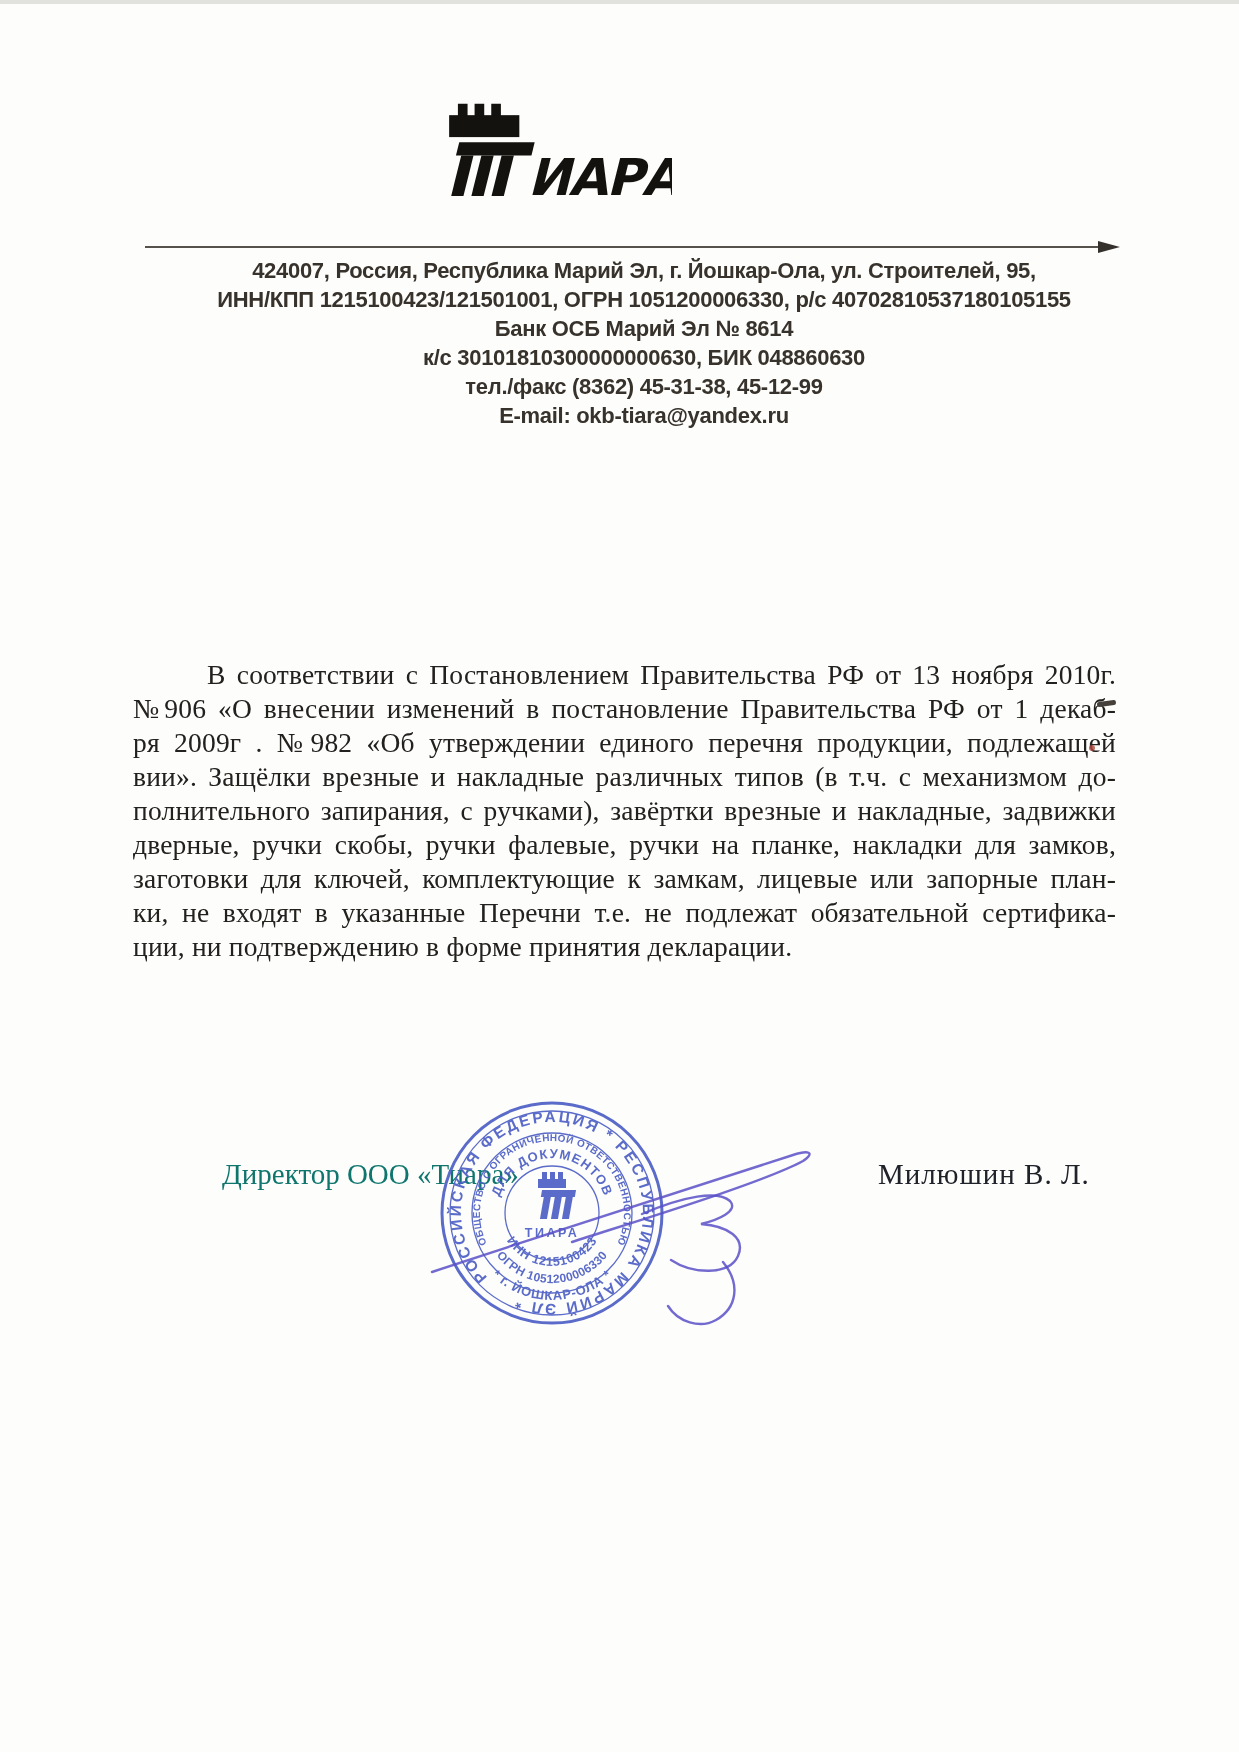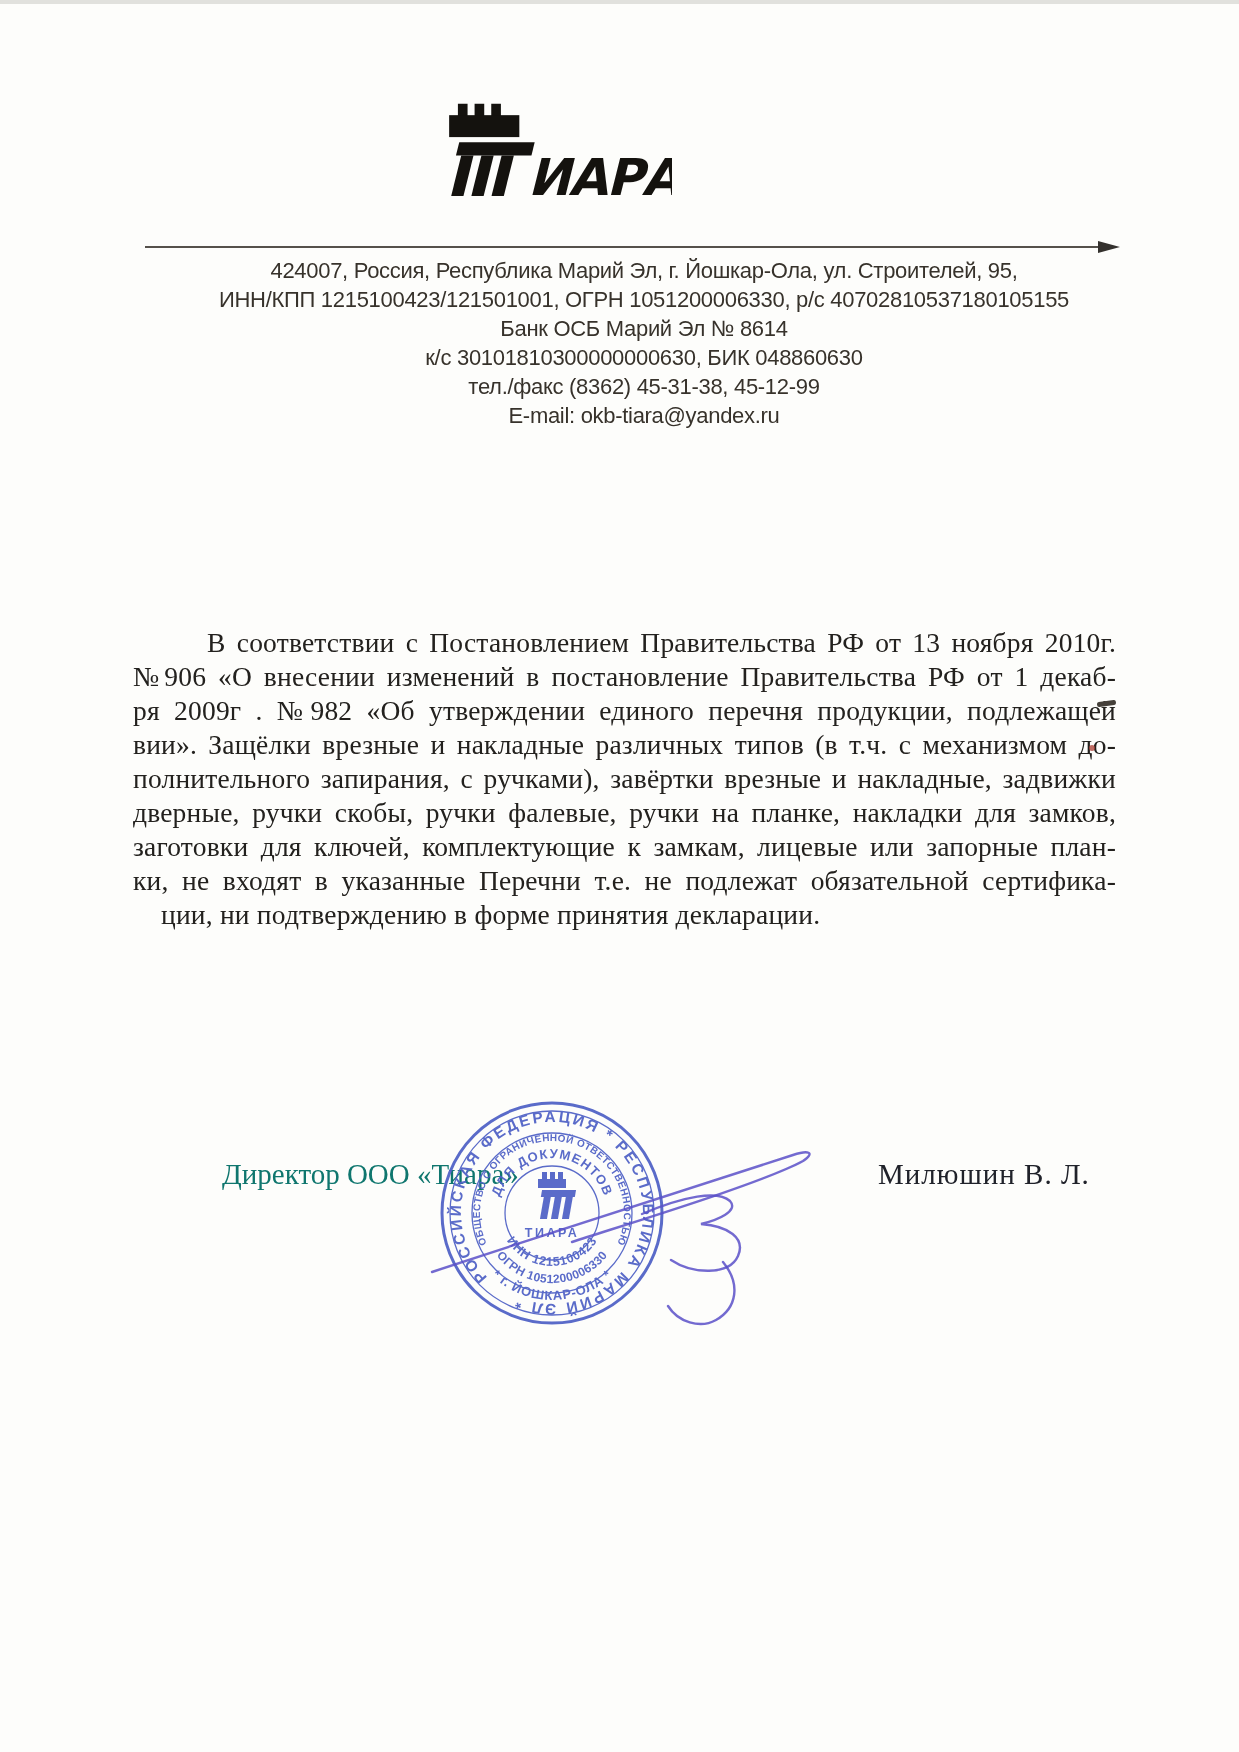--- a/index.html
+++ b/index.html
@@ -16,32 +16,32 @@
 
   
   .rule { position:absolute; left:145px; top:246px; width:962px; height:2px; background:#55514b; }
   .rule-arrow {
     position:absolute; left:1098px; top:241px; width:0; height:0;
     border-top:6px solid transparent; border-bottom:6px solid transparent;
     border-left:22px solid #34312d;
   }
   .letterhead {
     position:absolute; left:120px; right:71px; top:256px; text-align:center;
-    font-family:"Liberation Sans", sans-serif; font-weight:normal;
+    font-family:"Liberation Sans", sans-serif; font-weight:bold;
     font-size:22px; line-height:29px; color:#37322b; letter-spacing:-0.3px;
   }
 
   
   .body-text {
-    position:absolute; left:133px; top:626px; width:983px;
+    position:absolute; left:133px; top:658px; width:983px;
     font-size:27.5px; line-height:34px; color:#23211e; letter-spacing:0.2px;
   }
   .bline { text-align:justify; text-align-last:justify; white-space:normal; }
   .bline.first { text-indent:74px; }
-  .bline.last { text-align-last:left;margin-left:28px; }
+  .bline.last { text-align-last:left; }
 
   
   .sig-title { position:absolute; left:222px; top:1158px; font-size:29px; color:#0f766e; }
   .sig-name  { position:absolute; left:878px; top:1158px; font-size:29px; color:#20222a; letter-spacing:1px;text-align:center; }
 
   
   .stamp { position:absolute; left:417px; top:1078px; width:270px; height:270px; opacity:.92; }
   .sc { fill:none; stroke:var(--stamp-ink); stroke-width:1.3; }
   .sc.thick { stroke-width:3; }
   .st { fill:var(--stamp-ink); font-family:"Liberation Sans", sans-serif; font-weight:bold; }

